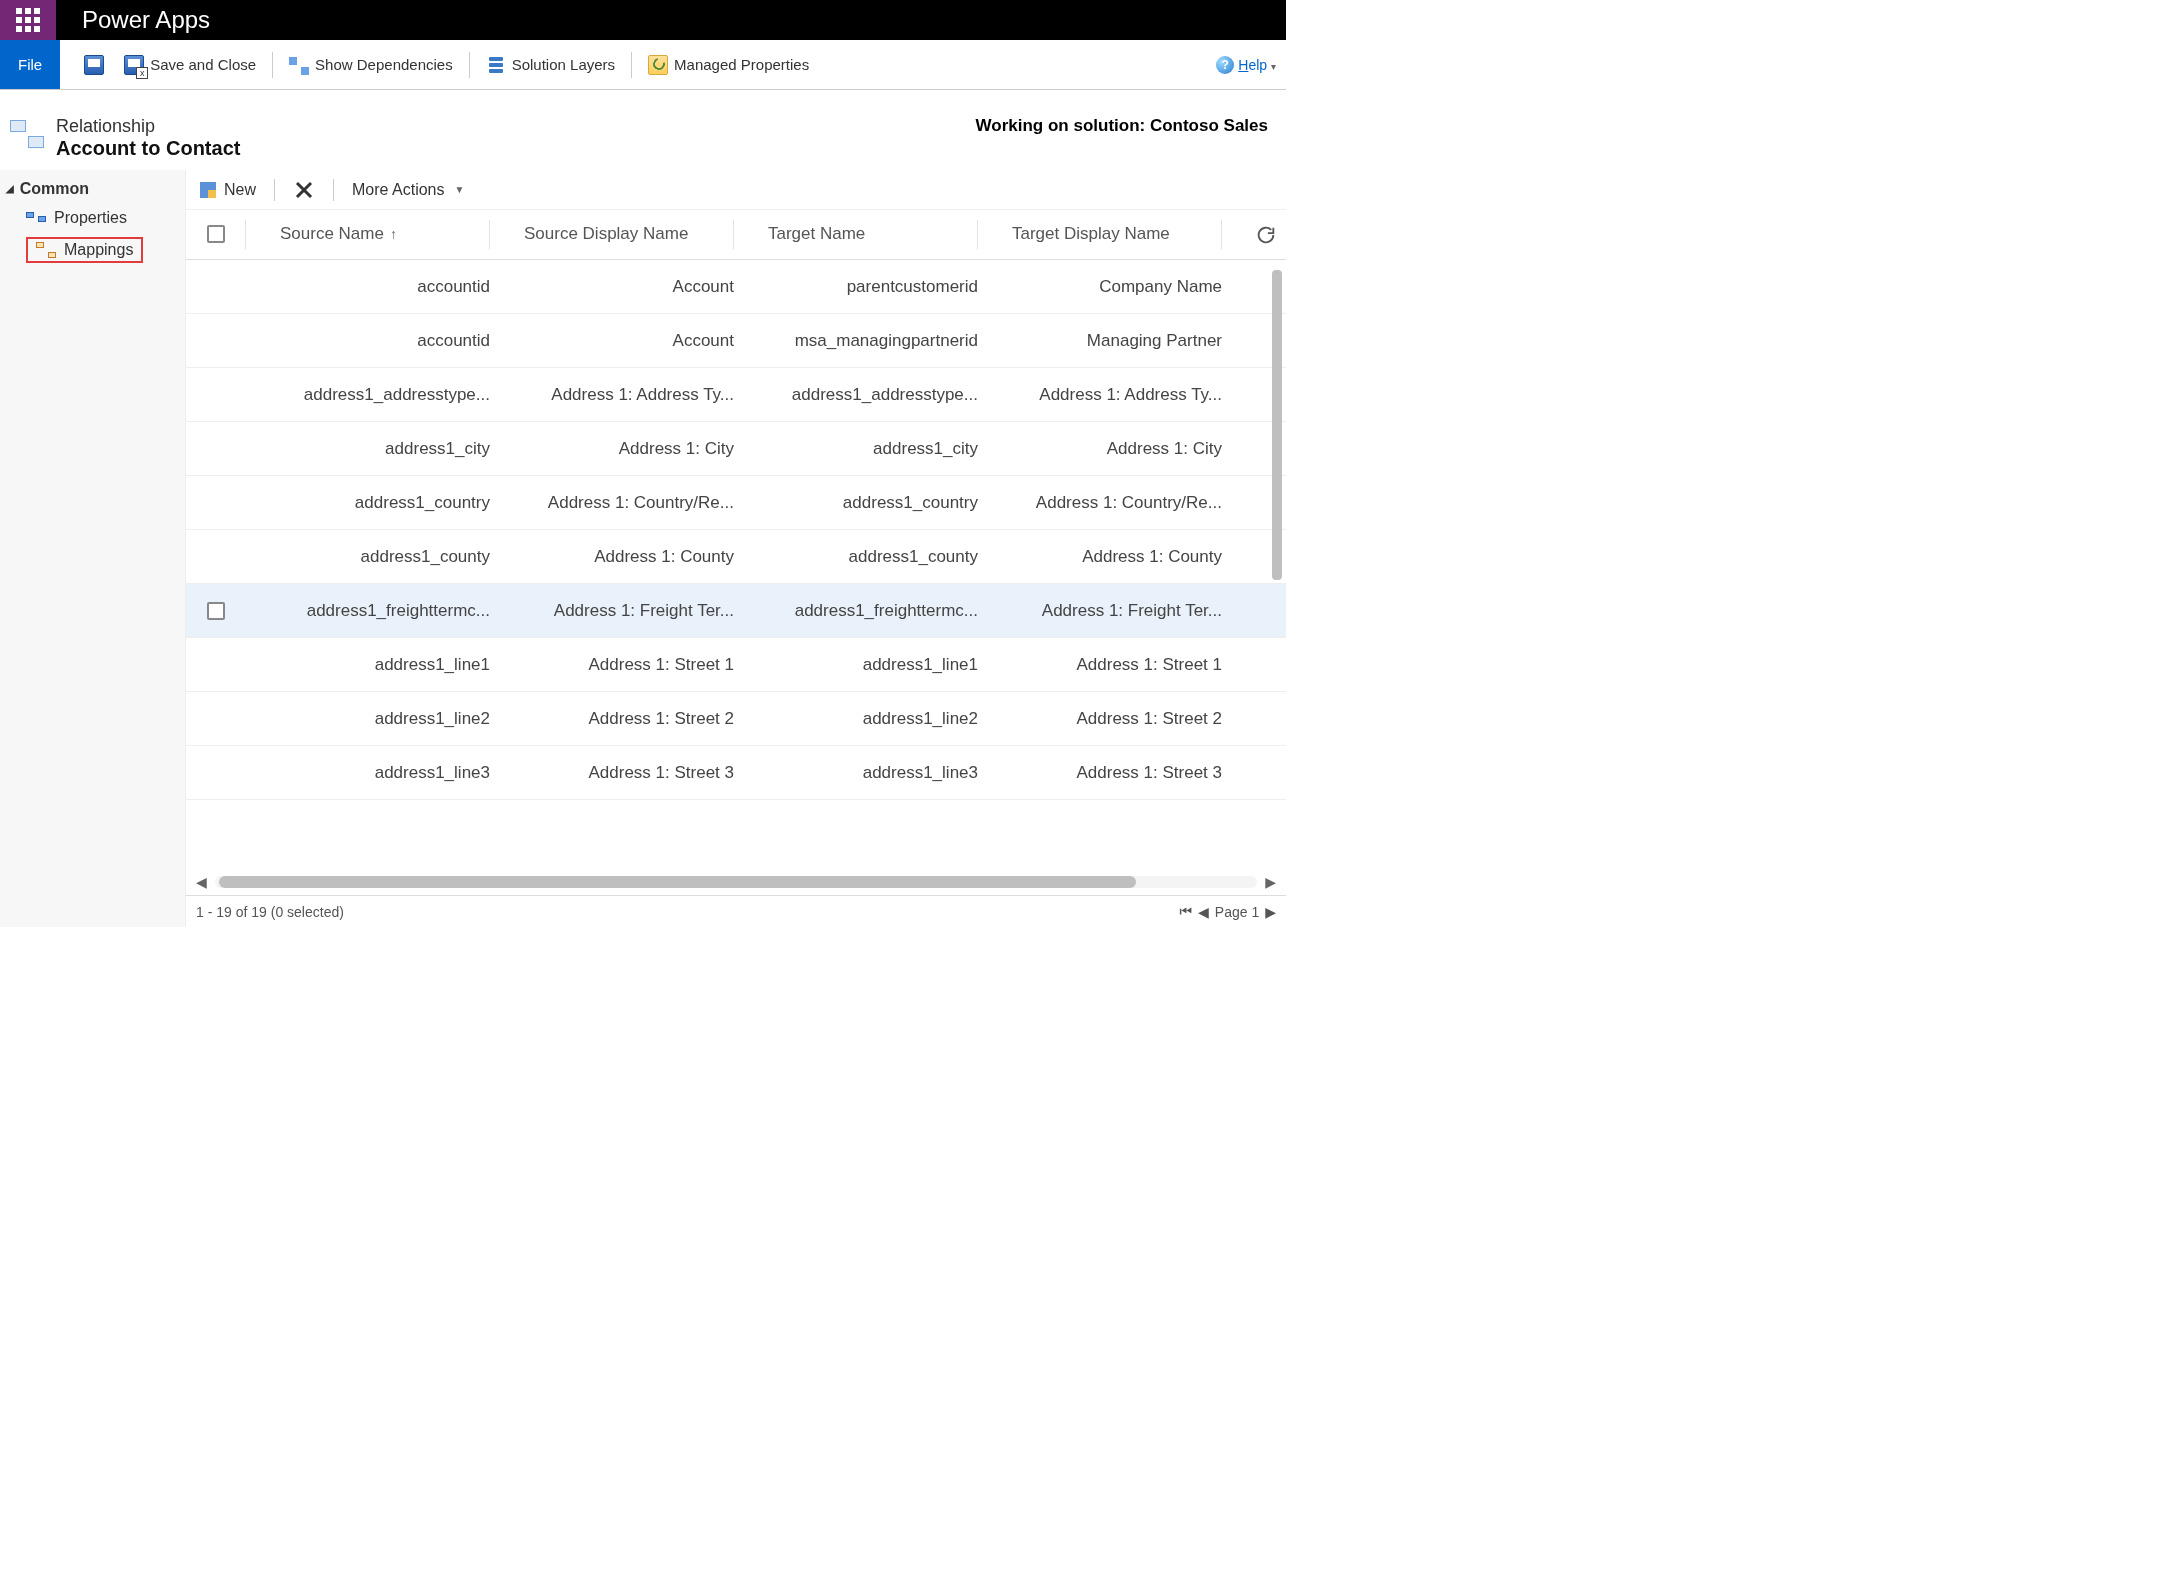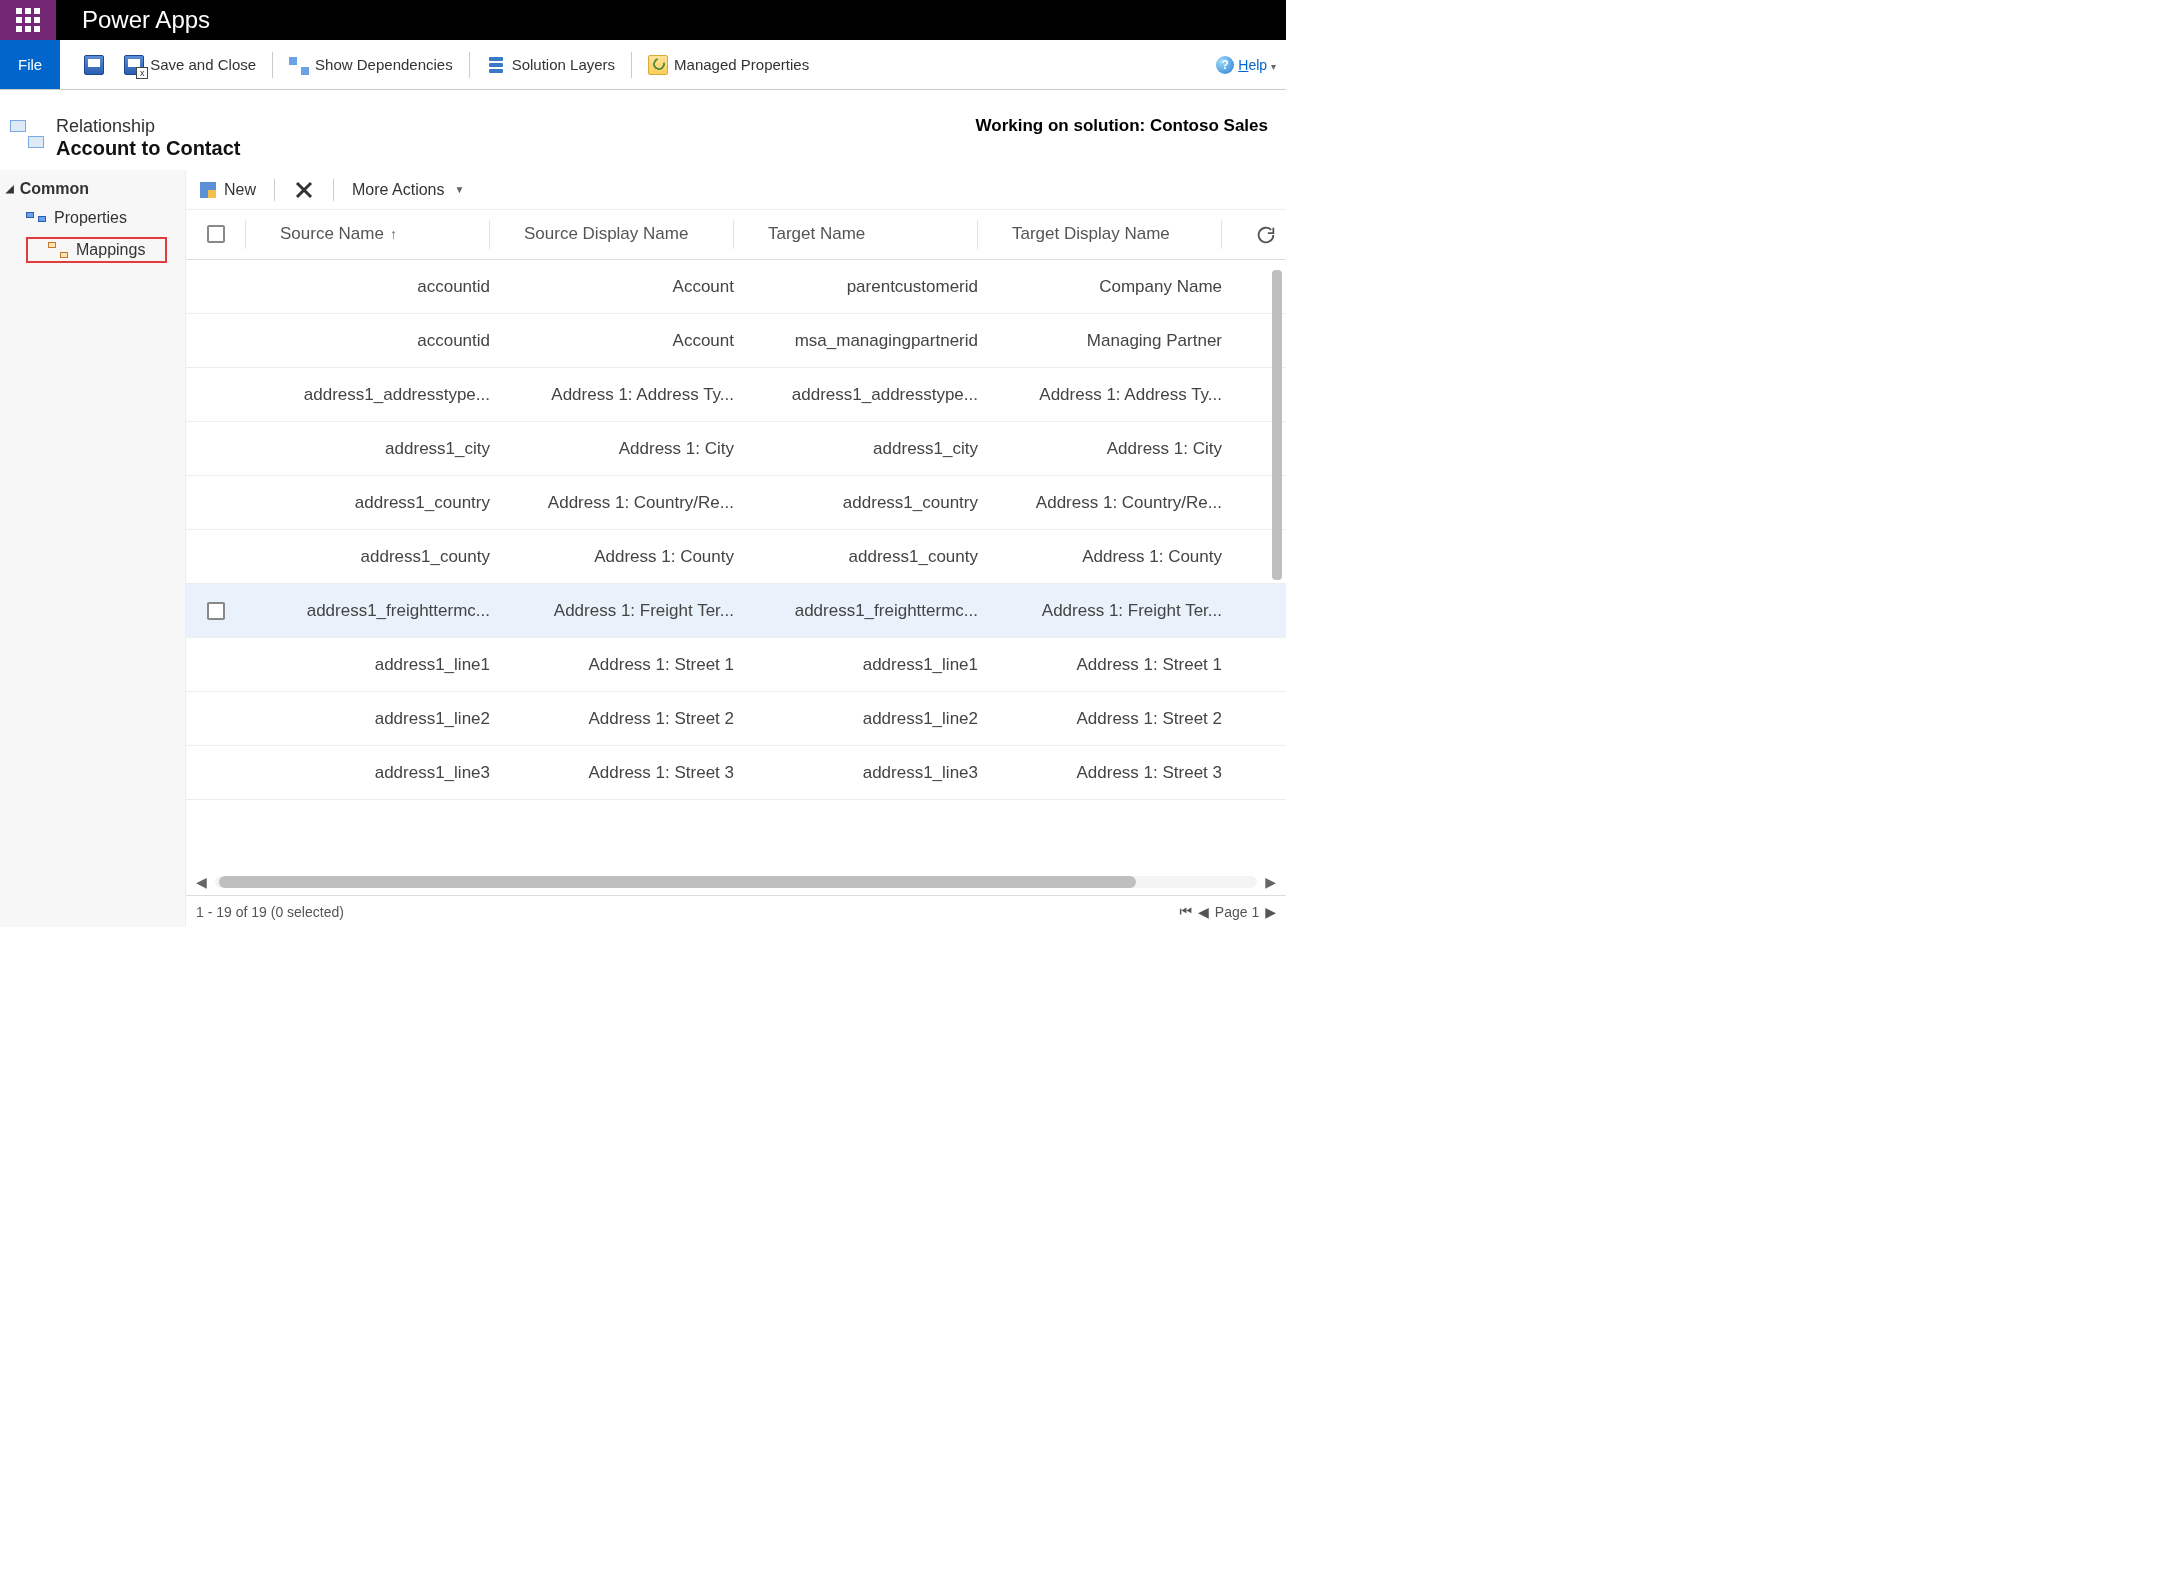--- a/index.html
+++ b/index.html
@@ -31,21 +31,21 @@
   .header-text .title { font-size: 20px; font-weight: 700; color: #111; }
   .solution-note { margin-left: auto; font-weight: 700; font-size: 17px; color: #000; padding-right: 8px; }
 
   
   .main { display:flex; height: calc(100% - 56px - 50px - 80px); }
   .sidebar { width: 256px; background: #f7f7f7; border-right: 1px solid #eee; padding-top: 4px; }
   .tree-parent { display:flex; align-items:center; gap:6px; font-weight:700; font-size:16px; padding: 6px 6px; }
   .tree-parent::before { content:"◢"; font-size:10px; color:#333; transform: translateY(-1px); }
   .tree-item { display:flex; align-items:center; gap:8px; font-size:16px; padding: 5px 6px 5px 26px; }
   .tree-item .nicon { width:20px; height:16px; }
-  .highlight-box { border: 2px solid #e23b3b; padding: 2px 20px; display:inline-flex; align-items:center; gap:8px; }
+  .highlight-box { border: 2px solid #e23b3b; padding: 2px 8px; display:inline-flex; align-items:center; gap:8px; }
 
   .content { flex: 1; display:flex; flex-direction:column; }
   .grid-toolbar { display:flex; align-items:center; height:40px; gap:6px; padding-left:6px; border-bottom:1px solid #eee; }
   .gtb-btn { display:flex; align-items:center; gap:6px; font-size:16px; padding: 0 6px; }
   .gtb-sep { width:0; border-left:1px solid #ccc; height:22px; margin:0 6px; }
   .gtb-x { width:22px; height:22px; }
   .more-caret { font-size:10px; color:#666; margin-left:4px; }
 
   
   .grid-wrap { position:relative; flex:1; display:flex; flex-direction:column; overflow:hidden; }

